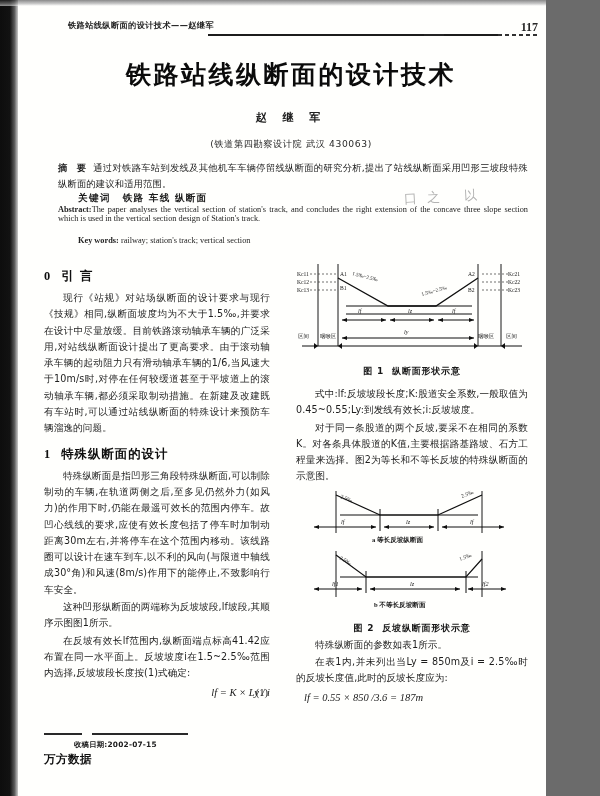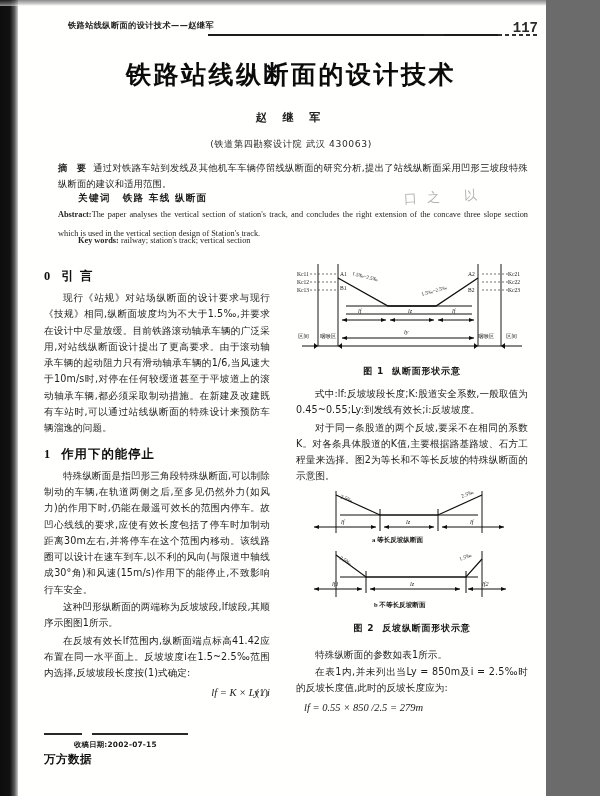--- a/index.html
+++ b/index.html
@@ -48,22 +48,22 @@
   #runhead-text {
     position: absolute; left: 0; top: 0;
     font-size: 8.2px;
     font-weight: bold;
     letter-spacing: .4px;
     white-space: nowrap;
     color: #262626;
   }
   #runhead-page {
     position: absolute; right: 0; top: 0;
-    font-size: 14px; font-weight: bold;
-    font-family: Liberation Mono, monospace;
+    font-size: 12px; font-weight: bold;
+    font-family: Liberation Serif, serif;
     color: #2b2b2b;
   }
   #runhead-rule {
     position: absolute;
     left: 208px; top: 34px;
     width: 290px; height: 2px;
     background: #1e1e1e;
   }
   #runhead-rule-dots {
     position: absolute;
@@ -137,21 +137,21 @@
     color: #9a9a9a;
     letter-spacing: 10px;
     transform: rotate(-3deg);
     opacity: .75;
   }
   #abstract-en {
     position: absolute;
     left: 58px; top: 205px; width: 470px;
     font-family: "Liberation Serif", serif;
     font-size: 8.3px;
-    line-height: 19px;
+    line-height: 9px;
     text-align: justify;
     color: #242424;
   }
   #abstract-en b { font-weight: 700; }
   #keywords-en {
     position: absolute;
     left: 78px; top: 236px;
     font-family: "Liberation Serif", serif;
     font-size: 8.3px;
     color: #242424;
@@ -288,24 +288,24 @@
 
   <div id="col-left">
 
     <div class="sec-h">
       <span class="num">0</span><span>引 言</span>
     </div>
 
     <p class="para blur">现行《站规》对站场纵断面的设计要求与现行《技规》相同,纵断面坡度均为不大于1.5‰,并要求在设计中尽量放缓。目前铁路滚动轴承车辆的广泛采用,对站线纵断面设计提出了更高要求。由于滚动轴承车辆的起动阻力只有滑动轴承车辆的1/6,当风速大于10m/s时,对停在任何较缓道甚至于平坡道上的滚动轴承车辆,都必须采取制动措施。在新建及改建既有车站时,可以通过站线纵断面的特殊设计来预防车辆溜逸的问题。</p>
 
     <div class="sec-h" style="margin-top:9px">
-      <span class="num">1</span><span>作用下的能停止</span>
-    </div>
-
-    <p class="para blur">特殊纵断面是指凹形三角段特殊纵断面,可以制除制动的车辆,在轨道两侧之后,至多见仍然外力(如风力)的作用下时,仍能在最遥可效长的范围内停车。故凹心线线的要求,应使有效长度包括了停车时加制动距离30m左右,并将停车在这个范围内移动。该线路圈可以设计在速车到车,以不利的风向(与限道中轴线成30°角)和风速(15m/s)作用下的能停止,不致影响行车安全。</p>
+      <span class="num">1</span><span>特殊纵断面的设计</span>
+    </div>
+
+    <p class="para blur">特殊纵断面是指凹形三角段特殊纵断面,可以制除制动的车辆,在轨道两侧之后,至多见仍然外力(如风力)的作用下时,仍能在最遥可效长的范围内停车。故凹心线线的要求,应使有效长度包括了停车时加制动距离30m左右,并将停车在这个范围内移动。该线路圈可以设计在速车到车,以不利的风向(与限道中轴线成30°角)和风速(8m/s)作用下的能停止,不致影响行车安全。</p>
     <p class="para blur">这种凹形纵断面的两端称为反坡坡段,lf坡段,其顺序示图图1所示。</p>
     <p class="para blur">在反坡有效长lf范围内,纵断面端点标高41.42应布置在同一水平面上。反坡坡度i在1.5~2.5‰范围内选择,反坡坡段长度按(1)式确定:</p>
 
     <div class="formula blur">
       <span>lf = K × Ly / i</span>
       <span class="eqno">(1)</span>
     </div>
   </div>
 
   <div id="col-right">
@@ -439,23 +439,23 @@
         <text x="36" y="97" font-size="6.2" font-style="italic">lf1</text>
         <text x="114" y="97" font-size="6.2" font-style="italic">lz</text>
         <text x="186" y="97" font-size="6.2" font-style="italic">lf2</text>
         <text x="78" y="118" font-size="6.6" font-weight="bold">b 不等长反坡断面</text>
       </svg>
       <div class="figcap">
         <span class="fnum">图 2</span><span>反坡纵断面形状示意</span>
       </div>
     </div>
 
-    <p class="para blur" style="margin-top:12px">特殊纵断面的参数如表1所示。</p>
+    <p class="para blur" style="margin-top:2px">特殊纵断面的参数如表1所示。</p>
     <p class="para blur">在表1内,并未列出当Ly = 850m及i = 2.5‰时的反坡长度值,此时的反坡长度应为:</p>
-    <div class="formula blur" style="text-align:left;padding-left:8px">lf = 0.55 × 850 /2.5 = 279m</div>
+    <div class="formula blur" style="text-align:left;padding-left:8px">lf = 0.55 × 850 /3.6 = 187m</div>
   </div>
 
   <div id="footrule"></div>
   <div id="footrule2"></div>
   <div id="footnote" class="blur">收稿日期:2002-07-15</div>
   <div id="wanfang">万方数据</div>
 
 </div>
 
 </body></html>

